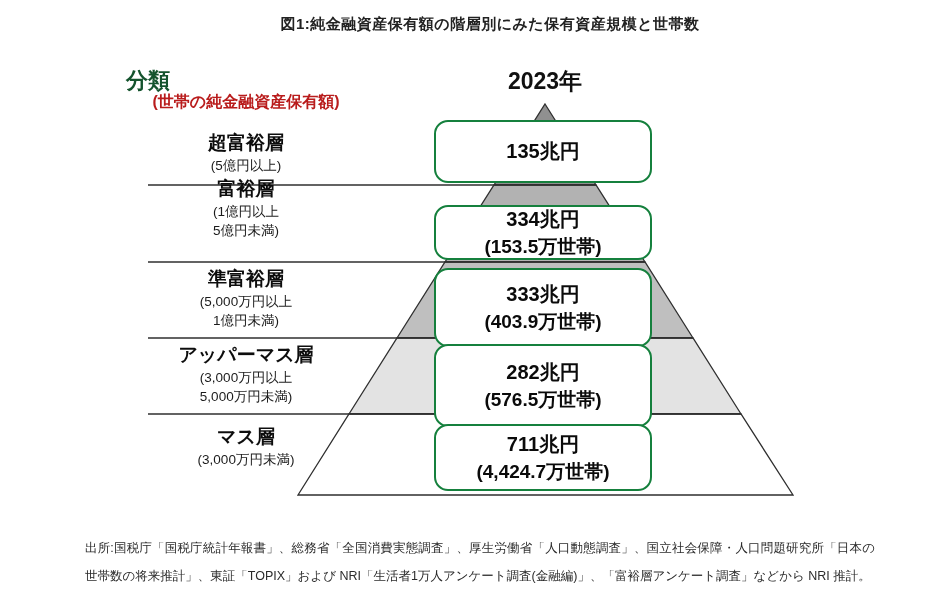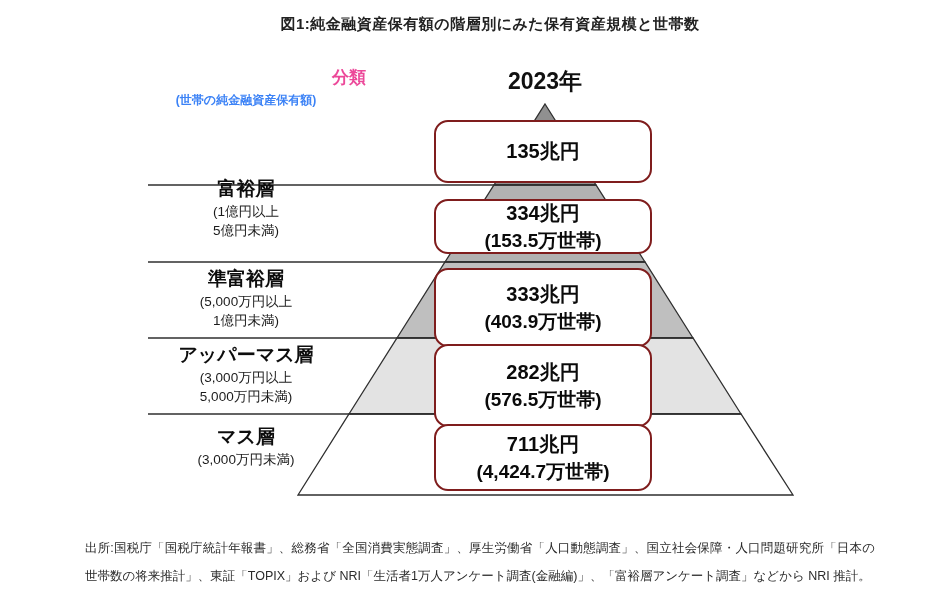--- a/index.html
+++ b/index.html
@@ -21,32 +21,32 @@
     text-align: center;
     font-size: 15px;
     font-weight: 600;
     color: #222;
     letter-spacing: 0.5px;
     padding-left: 44px;
   }
   .class-header {
     position: absolute;
     left: 126px; top: 66px; width: 240px;
-    text-align: right;
-    font-size: 17px;
+    text-align: left;
+    font-size: 22px;
     font-weight: 700;
-    color: #ec4899;
+    color: #14532d;
   }
   .class-subheader {
     position: absolute;
     left: 110px; top: 92px; width: 272px;
     text-align: center;
-    font-size: 12px;
+    font-size: 16px;
     font-weight: 600;
-    color: #3b82f6;
+    color: #b91c1c;
   }
   .year-label {
     position: absolute;
     left: 445px; top: 66px; width: 200px;
     text-align: center;
     font-size: 23px;
     font-weight: 700;
     color: #111;
   }
   .pyramid-svg {
@@ -67,21 +67,21 @@
   .tier-range {
     font-size: 13.5px;
     font-weight: 500;
     line-height: 19px;
     color: #1b1b1b;
   }
   .tier-box {
     position: absolute;
     left: 434px; width: 218px;
     background: #ffffff;
-    border: 2px solid #7f1d1d;
+    border: 2px solid #15803d;
     border-radius: 14px;
     display: flex;
     flex-direction: column;
     align-items: center;
     justify-content: center;
     text-align: center;
   }
   .box-amount {
     font-size: 20px;
     font-weight: 700;
@@ -123,20 +123,24 @@
     <polygon points="445,262 645,262 693,338 397,338" stroke="#2f2f2f" stroke-width="1.3" fill="#bfbfbf"></polygon>
     <polygon points="397,338 693,338 741,414 349,414" stroke="#2f2f2f" stroke-width="1.3" fill="#e3e3e3"></polygon>
     <polygon points="349,414 741,414 793,495 298,495" stroke="#2f2f2f" stroke-width="1.3" fill="#ffffff"></polygon>
 
     <line x1="148" y1="185" x2="596" y2="185" stroke="#2f2f2f" stroke-width="1.7"></line>
     <line x1="148" y1="262" x2="645" y2="262" stroke="#2f2f2f" stroke-width="1.7"></line>
     <line x1="148" y1="338" x2="693" y2="338" stroke="#2f2f2f" stroke-width="1.7"></line>
     <line x1="148" y1="414" x2="741" y2="414" stroke="#2f2f2f" stroke-width="1.7"></line>
   </svg>
 
+  <div class="tier-label" style="top:130px">
+    <div class="tier-name">超富裕層</div>
+    <div class="tier-range">(5億円以上)</div>
+  </div>
   <div class="tier-label" style="top:176px">
     <div class="tier-name">富裕層</div>
     <div class="tier-range">(1億円以上</div>
     <div class="tier-range">5億円未満)</div>
   </div>
   <div class="tier-label" style="top:266px">
     <div class="tier-name">準富裕層</div>
     <div class="tier-range">(5,000万円以上</div>
     <div class="tier-range">1億円未満)</div>
   </div>
@@ -146,21 +150,21 @@
     <div class="tier-range">5,000万円未満)</div>
   </div>
   <div class="tier-label" style="top:424px">
     <div class="tier-name">マス層</div>
     <div class="tier-range">(3,000万円未満)</div>
   </div>
 
   <div class="tier-box" style="top:120px;height:63px">
     <div class="box-amount">135兆円</div>
   </div>
-  <div class="tier-box" style="top:199px;height:55px">
+  <div class="tier-box" style="top:205px;height:55px">
     <div class="box-amount">334兆円</div>
     <div class="box-households">(153.5万世帯)</div>
   </div>
   <div class="tier-box" style="top:268px;height:79px">
     <div class="box-amount">333兆円</div>
     <div class="box-households">(403.9万世帯)</div>
   </div>
   <div class="tier-box" style="top:344px;height:83px">
     <div class="box-amount">282兆円</div>
     <div class="box-households">(576.5万世帯)</div>

